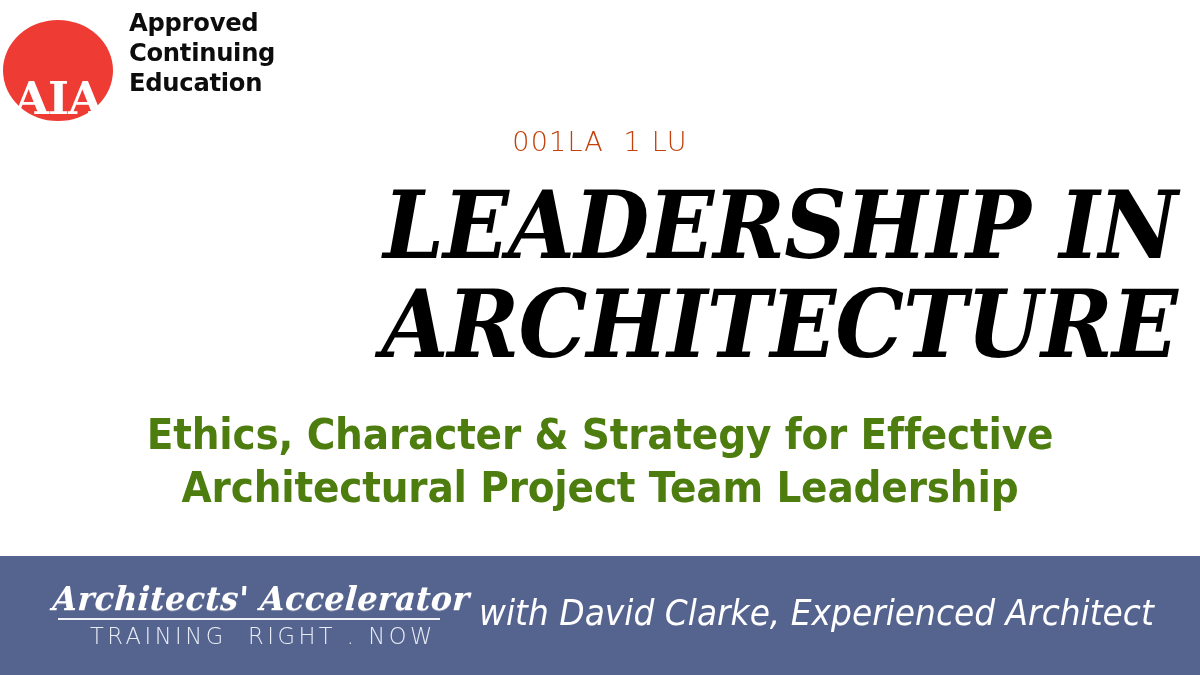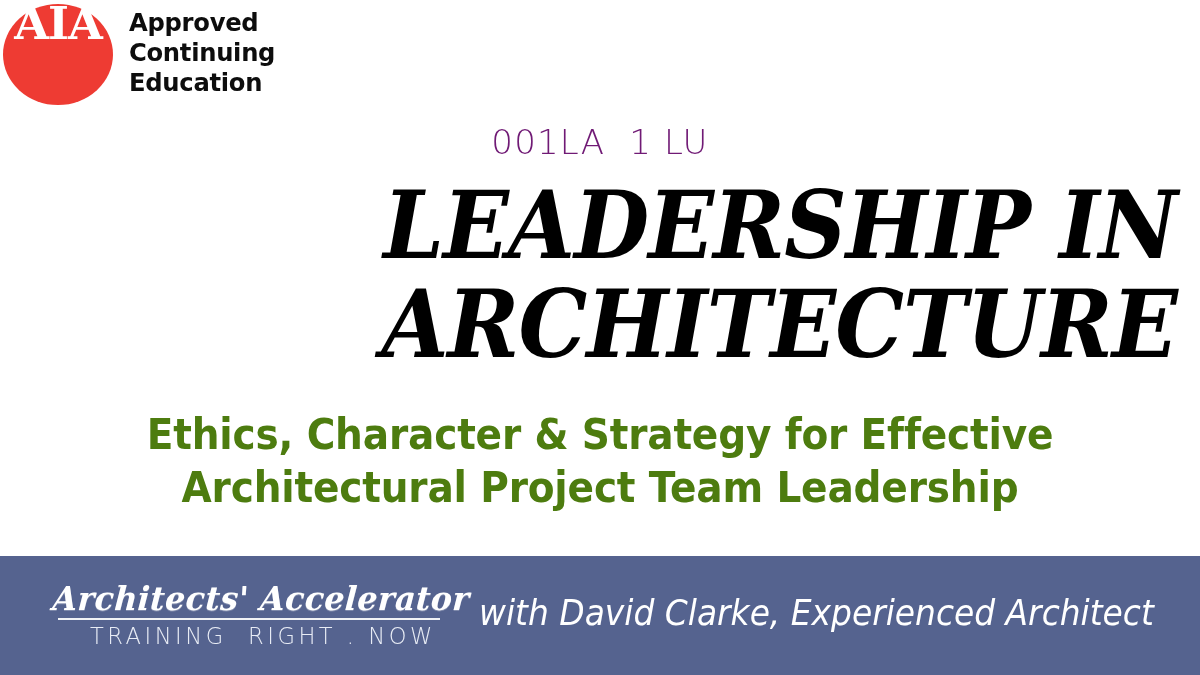--- a/index.html
+++ b/index.html
@@ -26,27 +26,27 @@
   #aia-block {
     position: absolute;
     left: 0px;
     top: 0px;
     width: 420px;
     height: 115px;
   }
   #aia-seal {
     position: absolute;
     left: 3px;
-    top: 4px;
+    top: 20px;
     width: 110px;
     height: 101px;
     border-radius: 50%;
     background: #ee3b33;
     display: flex;
-    align-items: flex-start;
+    align-items: flex-end;
     justify-content: center;
   }
   #aia-seal-text {
     color: #ffffff;
     font-family: "DejaVu Serif", serif;
     font-weight: bold;
     font-size: 44px;
     line-height: 1;
     letter-spacing: -1px;
     transform: scaleX(1.02);
@@ -67,24 +67,24 @@
   }
   #aia-caption div { white-space: nowrap; }
 
   
   #course-code {
     position: absolute;
     left: 0;
     top: 124px;
     width: 1200px;
     text-align: center;
-    color: #701a75;
+    color: #c2410c;
     font-family: "DejaVu Sans", sans-serif;
     font-weight: 300;
-    font-size: 34px;
+    font-size: 27px;
     line-height: 36px;
     letter-spacing: 1.2px;
     white-space: pre;
   }
 
   
   #title {
     position: absolute;
     left: 0;
     top: 176px;

